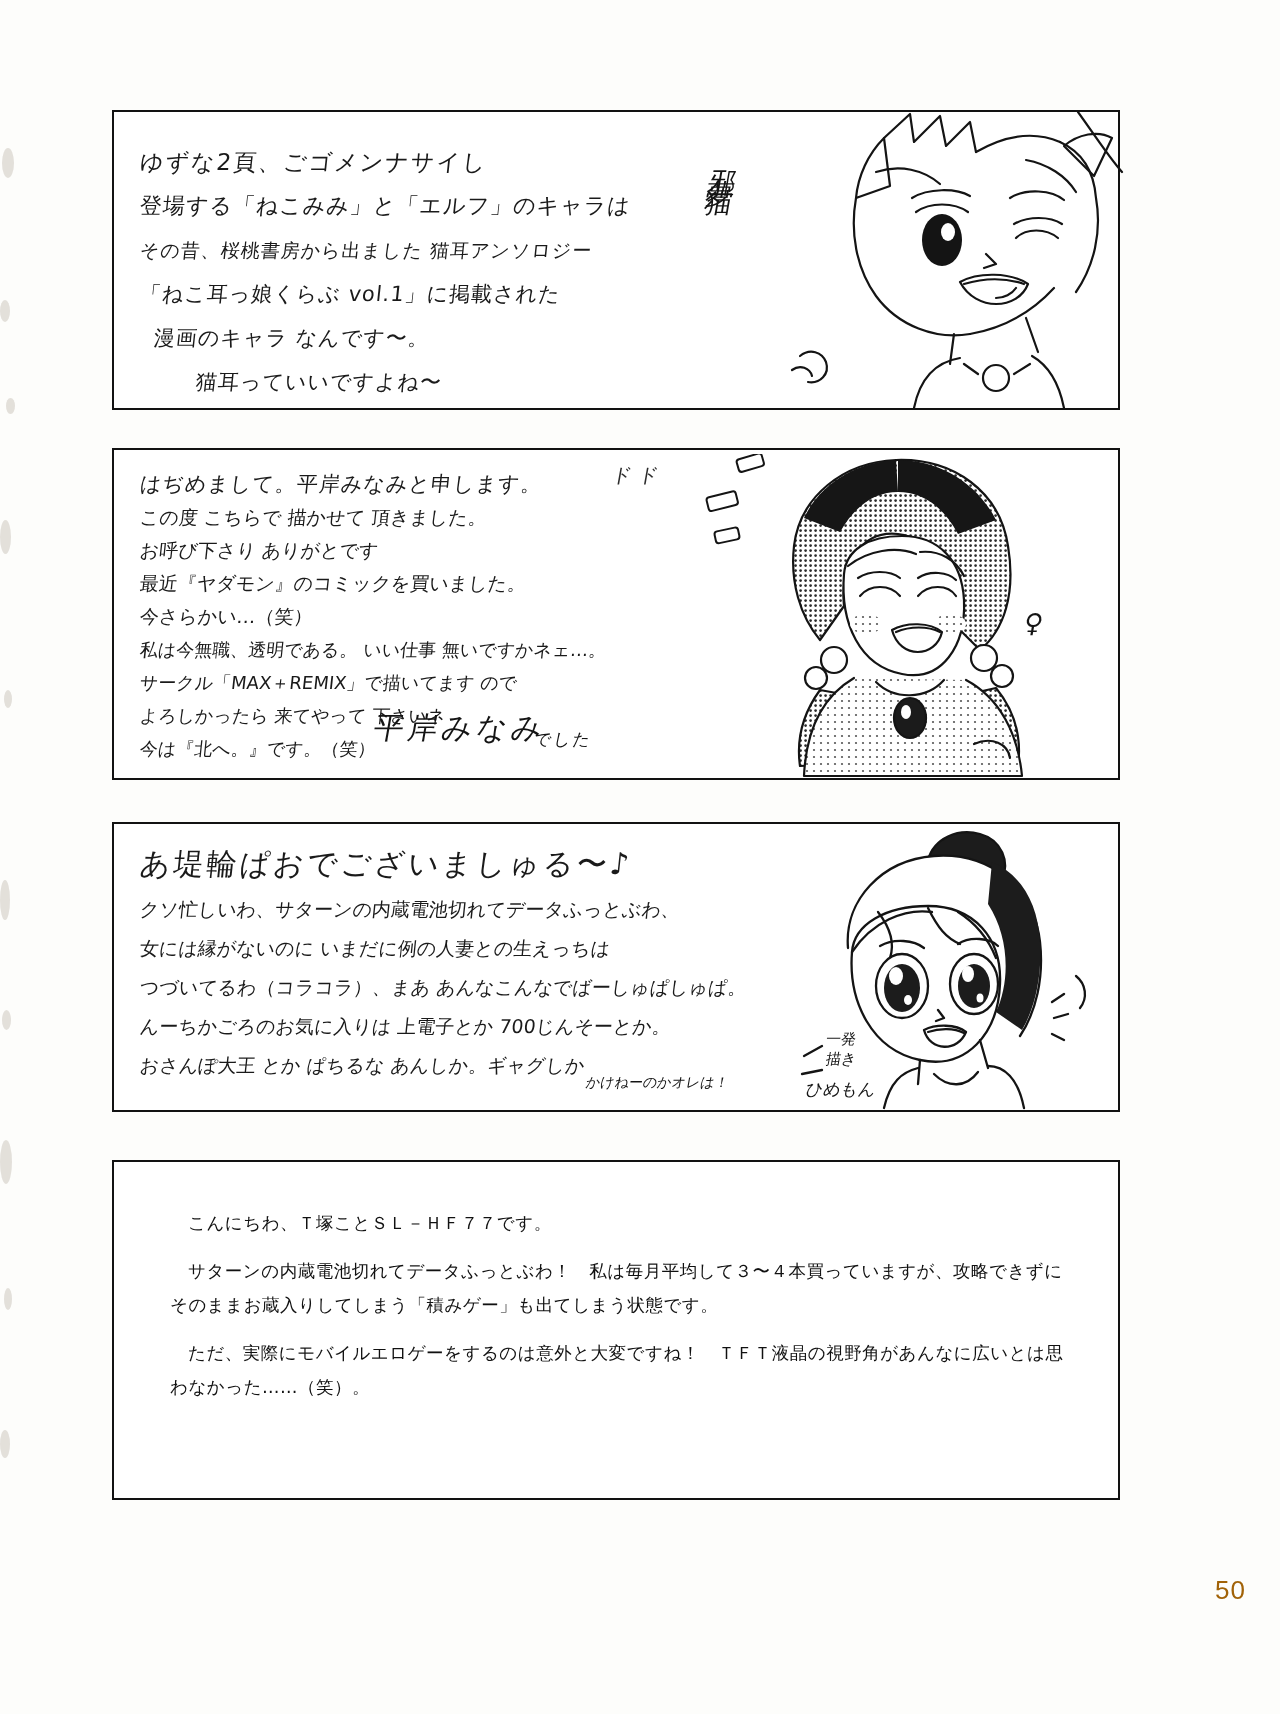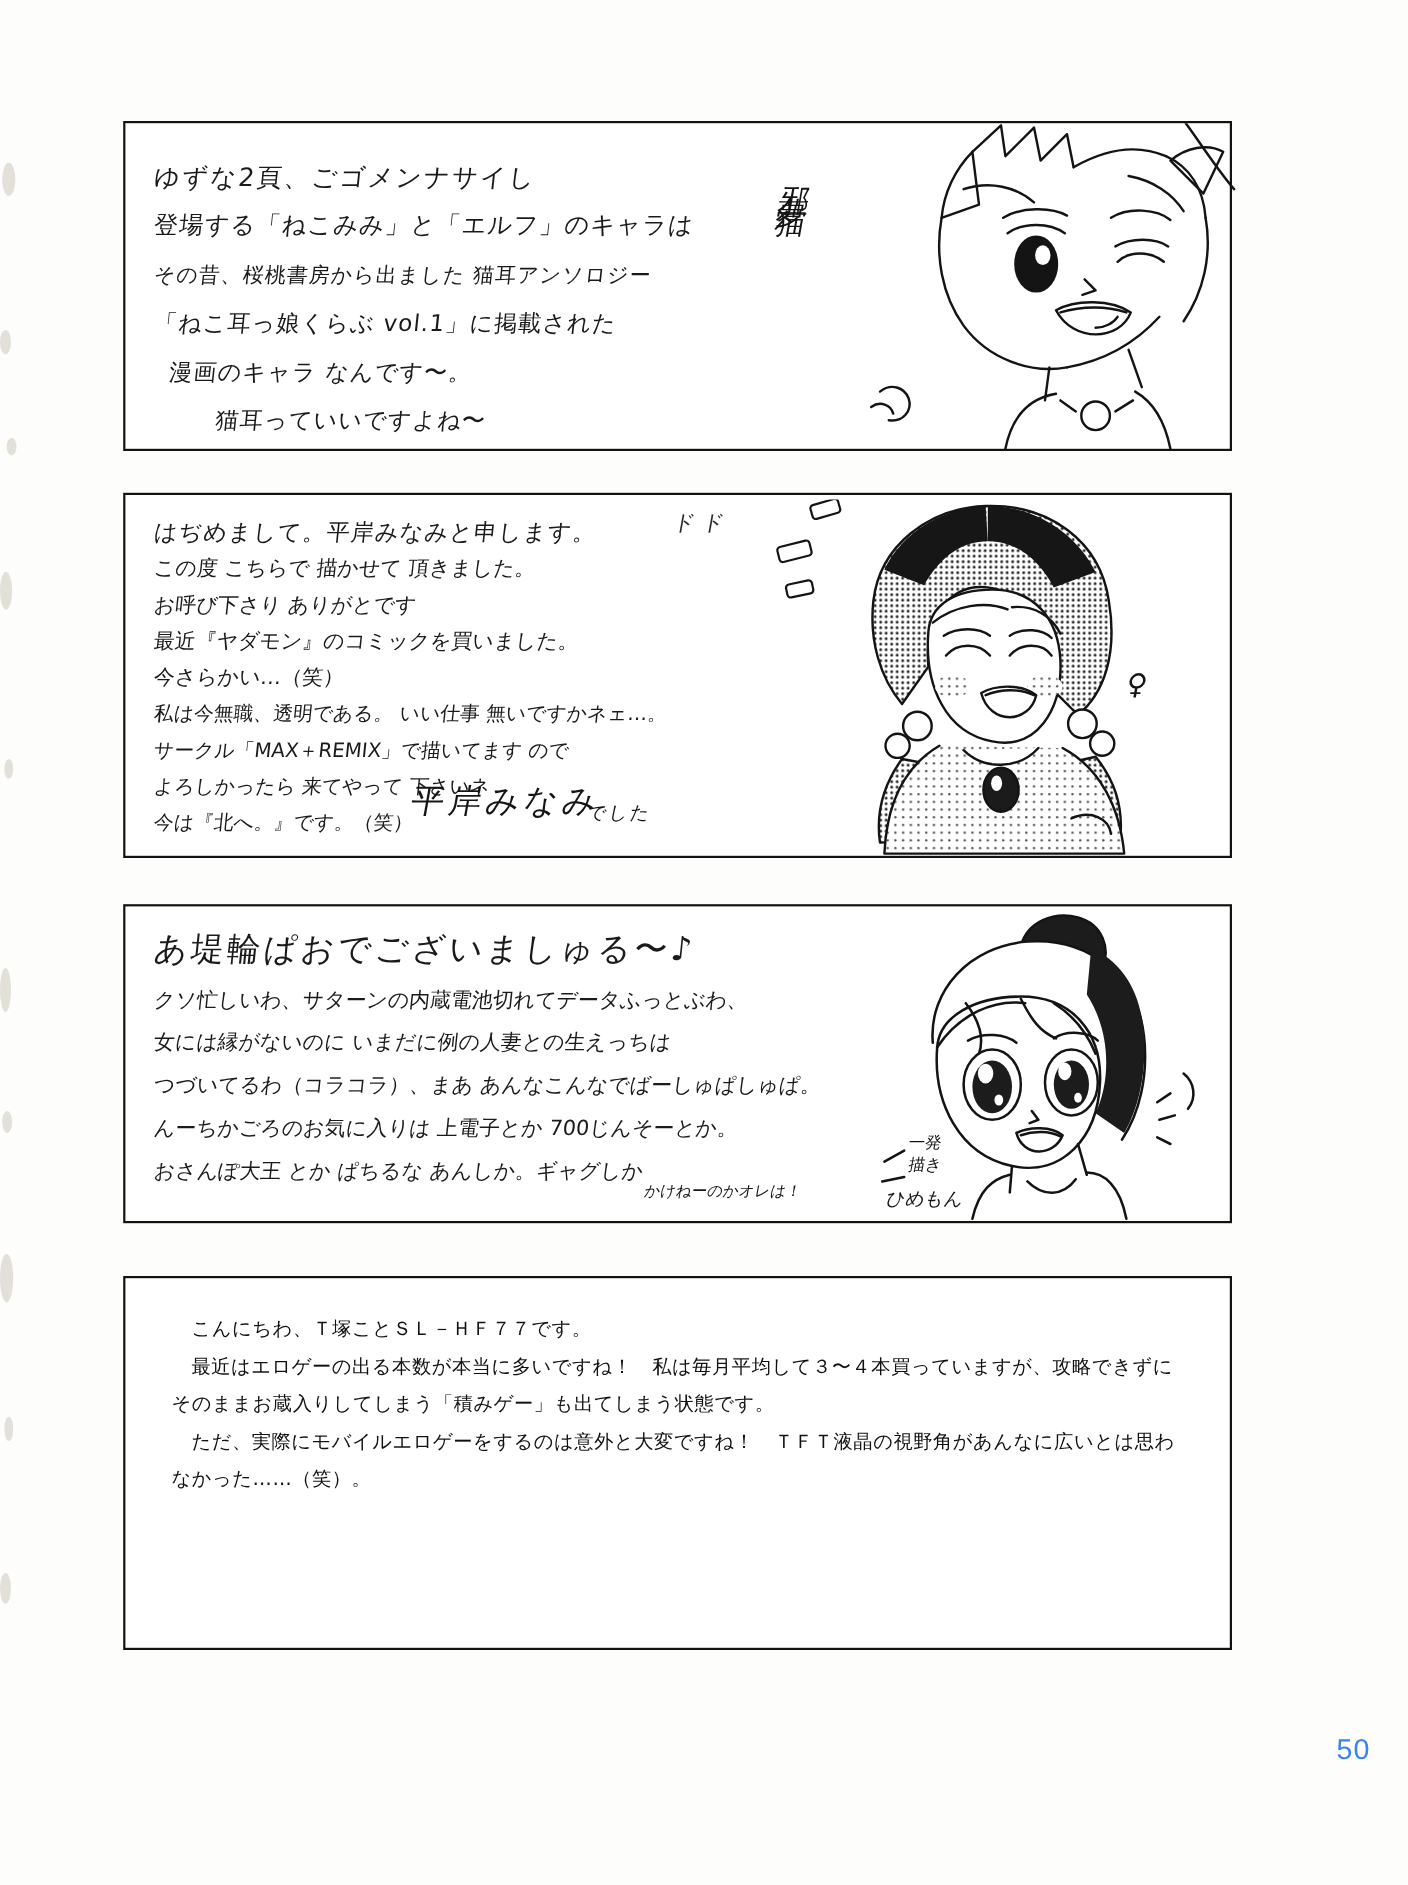--- a/index.html
+++ b/index.html
@@ -48,29 +48,29 @@
     top: 20px;
   }
   .mono-body {
     font-family: "DejaVu Sans", sans-serif;
     color: #111;
     font-size: 17.5px;
     line-height: 34px;
     letter-spacing: .5px;
   }
   .mono-body p {
-    margin: 0;
+    margin: 14px;
   }
   .page-number {
     position: absolute;
     right: 34px;
     bottom: 108px;
     font-family: "Liberation Sans", sans-serif;
     font-size: 26px;
-    color: #3b82f6;
+    color: #a16207;
     letter-spacing: 1px;
     margin-top: 16px;
   }
   .sig {
     position: absolute;
     font-family: "DejaVu Sans", sans-serif;
     color: #141414;
     transform: skewX(-10deg);
   }
   .art {
@@ -304,20 +304,20 @@
         <path d="M324 150 C334 158 336 172 328 182"></path>
 
         <path d="M52 230 l18 -10 M50 248 l20 -4"></path>
       </g>
     </svg>
   </div>
 
   <div class="panel" style="left:112px; top:1160px; width:1008px; height:340px;">
     <div class="mono-body" style="position:absolute; left:42px; top:30px; right:34px;">
       <p>　こんにちわ、Ｔ塚ことＳＬ－ＨＦ７７です。</p>
-      <p>　最近はエロゲーの出る本数が本当に多いですね！　私は毎月平均して３〜４本買っていますが、攻略できずにそのままお蔵入りしてしまう「積みゲー」も出てしまう状態です。</p>
+      <p>　サターンの内蔵電池切れてデータふっとぶわ！　私は毎月平均して３〜４本買っていますが、攻略できずにそのままお蔵入りしてしまう「積みゲー」も出てしまう状態です。</p>
       <p>　ただ、実際にモバイルエロゲーをするのは意外と大変ですね！　ＴＦＴ液晶の視野角があんなに広いとは思わなかった……（笑）。</p>
     </div>
   </div>
 
   <div class="page-number">50</div>
 
 </div>
 
 </body></html>

